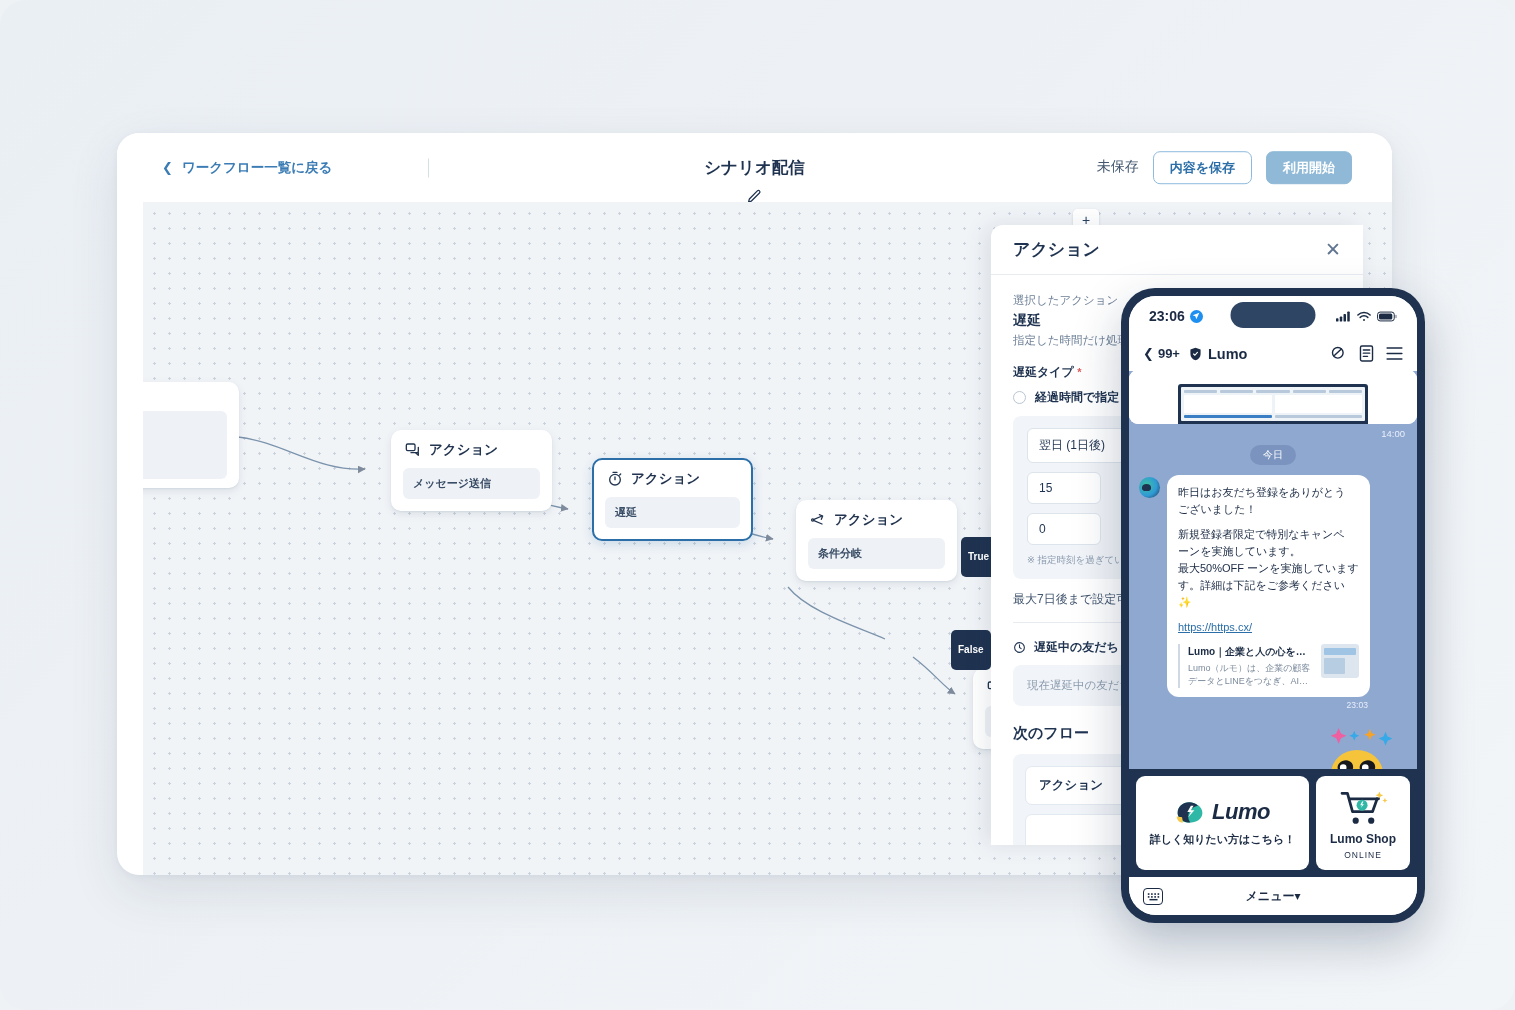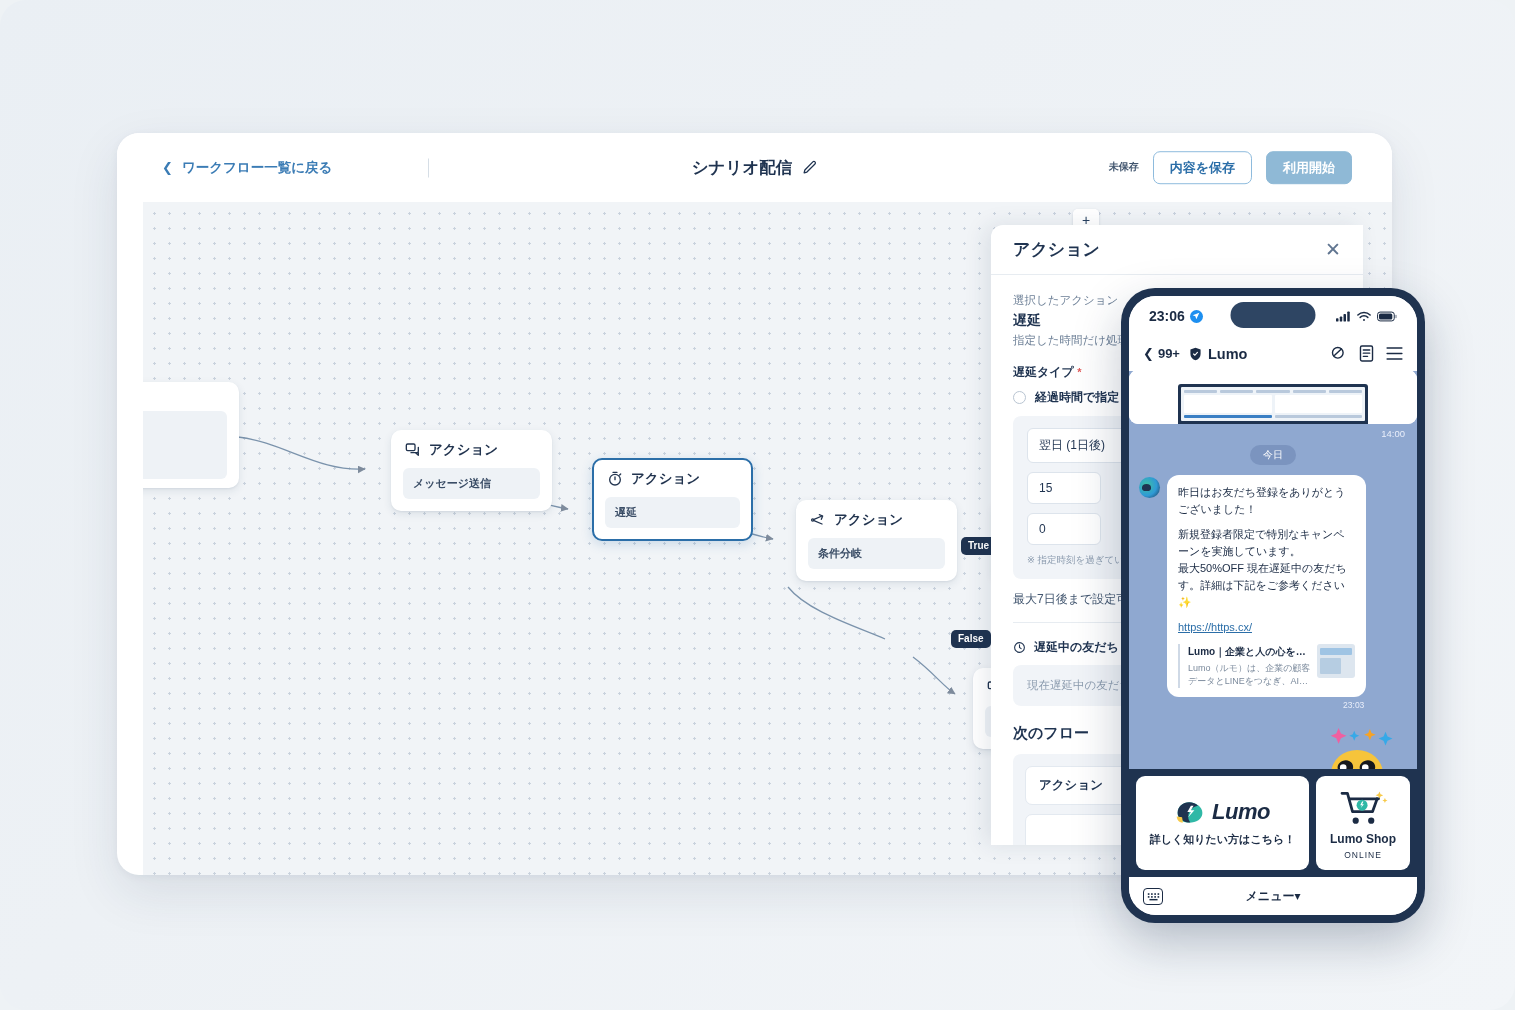--- a/index.html
+++ b/index.html
@@ -35,29 +35,29 @@
   }
   .back-chev{ font-size:13px; line-height:1; font-weight:700; }
   .hdr-divider{
     position:absolute; left:311px; top:50%; transform:translateY(-50%);
     width:1px; height:19px; background:#d6dee6;
   }
   .app-title{
     position:absolute; left:50%; transform:translateX(-50%);
     top:50%; margin-top:-11px;
     display:flex; align-items:center; gap:10px;
-    font-size:16.5px; font-weight:700; color:#1f3350; white-space:nowrap;
+    font-size:16.5px; font-weight:700; color:#1f3350; white-space:nowrap;flex-direction:column;
   }
   .pencil-icon{ width:15px; height:15px; display:block; }
   .hdr-right{
     position:absolute; right:40px; top:50%; transform:translateY(-50%);
     display:flex; align-items:center; gap:14px;
   }
   .unsaved-badge{
-    font-size:10px; font-weight:700; color:#42566f; white-space:nowrap;
+    font-size:14px; font-weight:400; color:#42566f; white-space:nowrap;
   }
   .btn{
     font-family:inherit; font-size:13px; font-weight:700; cursor:pointer;
     border-radius:7px; padding:8px 16px; white-space:nowrap; line-height:1.2;
   }
   .btn-outline{
     background:#fff; color:#2b6ea8; border:1.4px solid #8ebbdd;
   }
   .btn-primary{
     background:#8fb9d6; color:#ffffff; border:1.4px solid #8fb9d6;
@@ -107,21 +107,21 @@
     margin-bottom:9px; padding-left:2px;
   }
   .node-icon{ width:16px; height:16px; flex:0 0 16px; display:block; }
   .node-body{
     background:#eef2f6; border-radius:6px;
     padding:8px 10px; font-size:11px; font-weight:700; color:#3a4d66;
   }
   .edge-label{
     position:absolute; background:#1f3350; color:#fff;
     font-size:10px; font-weight:600; border-radius:5px;
-    padding:3px 7px; line-height:1.2; white-space:nowrap;
+    padding:14px 7px; line-height:1.2; white-space:nowrap;
   }
 
   
   .side-panel{
     position:absolute; left:991px; top:225px; width:372px; height:620px;
     background:#fff; border-radius:12px 0 0 0;
     box-shadow:-6px 0 22px rgba(30,50,80,.10);
     overflow:hidden;
   }
   .sp-header{
@@ -587,21 +587,21 @@
 
         <div class="msg-row">
           <div class="avatar"></div>
           <div style="min-width:0;">
             <div class="bubble">
               <p>昨日はお友だち登録をありがとう</p>
               <p>ございました！</p>
               <div class="gap"></div>
               <p>新規登録者限定で特別なキャンペ</p>
               <p>ーンを実施しています。</p>
-              <p>最大50%OFF 現在遅延中の友だち</p>
+              <p>最大50%OFF ーンを実施しています</p>
               <p>す。詳細は下記をご参考ください</p>
               <p>✨</p>
               <div class="gap"></div>
               <a href="#">https://https.cx/</a>
               <div class="link-preview">
                 <div class="lp-text">
                   <div class="lp-title">Lumo｜企業と人の心を…</div>
                   <div class="lp-desc">Lumo（ルモ）は、企業の顧客</div>
                   <div class="lp-desc">データとLINEをつなぎ、AI…</div>
                 </div>

